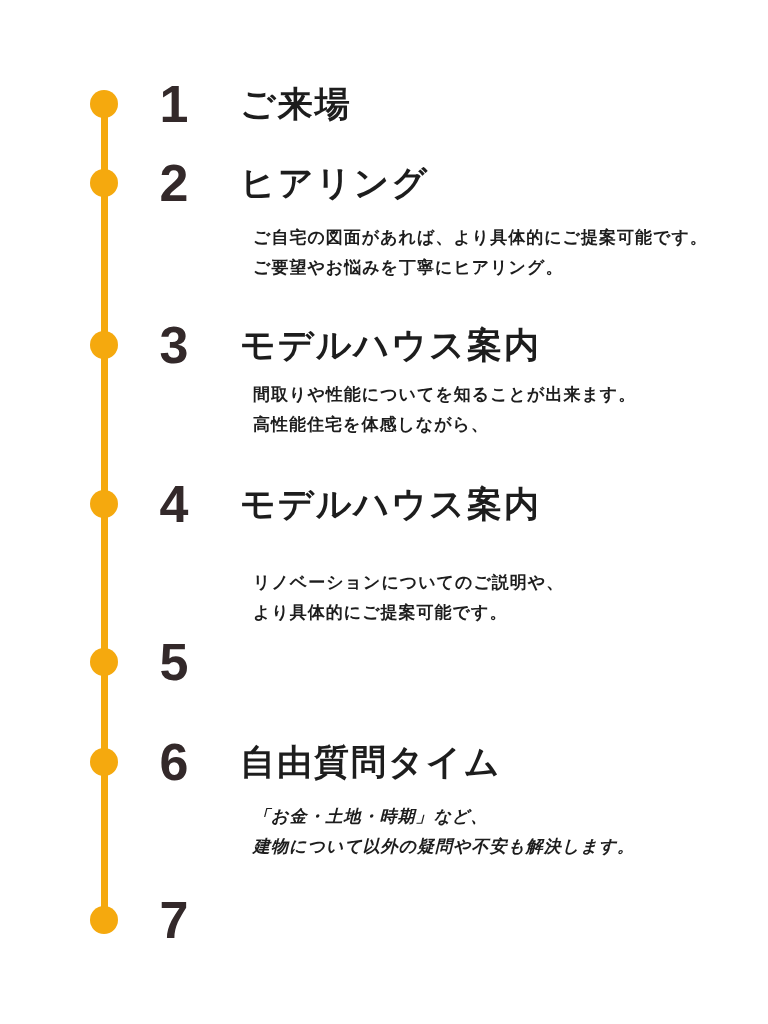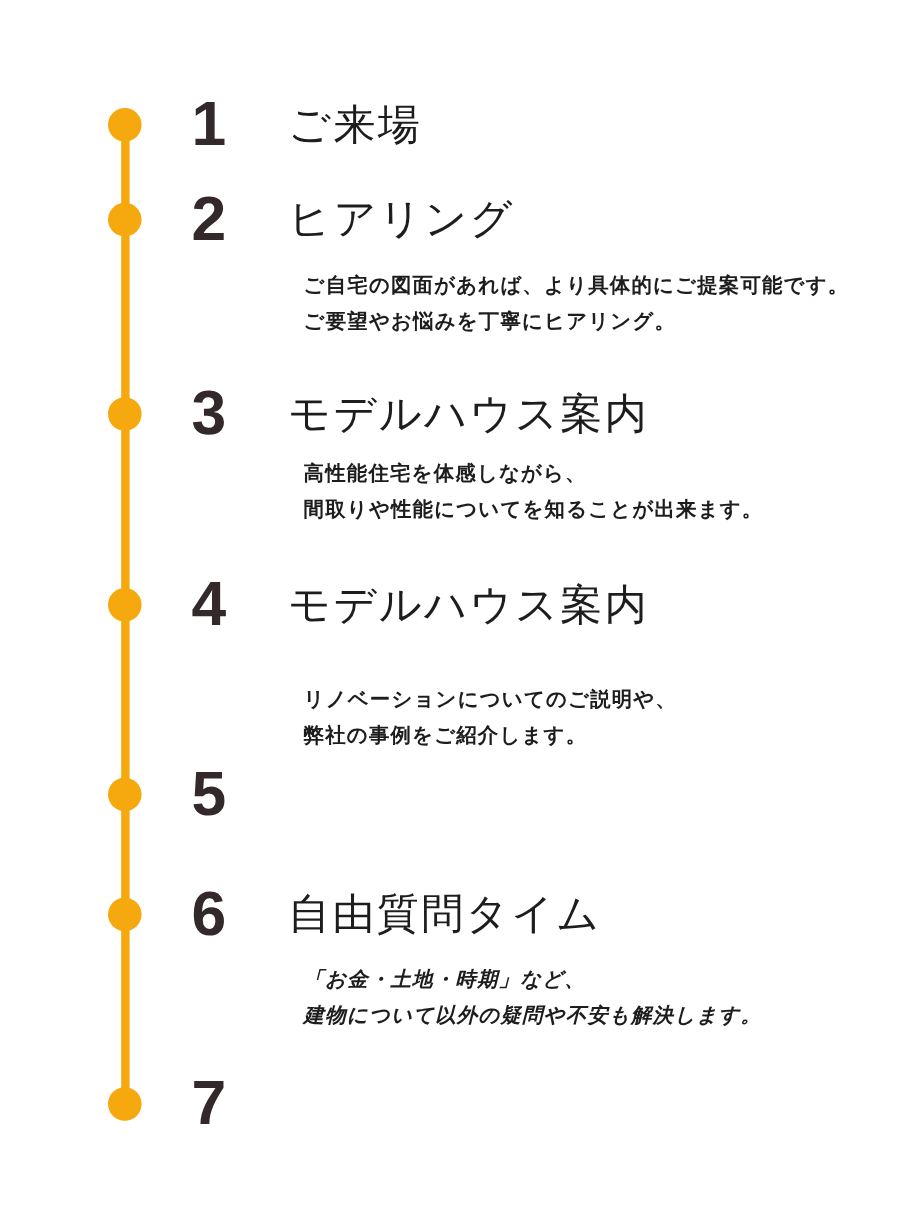--- a/index.html
+++ b/index.html
@@ -56,21 +56,21 @@
     font-weight: 700;
     color: var(--num-color);
     line-height: 1;
   }
   .title {
     position: absolute;
     left: 240px;
     top: 50%;
     transform: translateY(-50%);
     font-size: 35px;
-    font-weight: 400;
+    font-weight: 700;
     letter-spacing: 2px;
     color: var(--text-color);
     white-space: nowrap;
   }
   .desc {
     position: absolute;
     left: 253px;
     font-size: 17px;
     font-weight: 700;
     letter-spacing: 1px;
@@ -113,32 +113,32 @@
     <div>ご自宅の図面があれば、より具体的にご提案可能です。</div>
     <div>ご要望やお悩みを丁寧にヒアリング。</div>
   </div>
 
   <div class="row r3">
     <span class="dot"></span>
     <span class="num">3</span>
     <span class="title">モデルハウス案内</span>
   </div>
   <div class="desc d3">
+    <div>間取りや性能についてを知ることが出来ます。</div>
     <div>高性能住宅を体感しながら、</div>
-    <div>間取りや性能についてを知ることが出来ます。</div>
   </div>
 
   <div class="row r4">
     <span class="dot"></span>
     <span class="num">4</span>
     <span class="title">モデルハウス案内</span>
   </div>
   <div class="desc d4">
     <div>リノベーションについてのご説明や、</div>
-    <div>弊社の事例をご紹介します。</div>
+    <div>より具体的にご提案可能です。</div>
   </div>
 
   <div class="row r5">
     <span class="dot"></span>
     <span class="num">5</span>
   </div>
 
   <div class="row r6">
     <span class="dot"></span>
     <span class="num">6</span>

